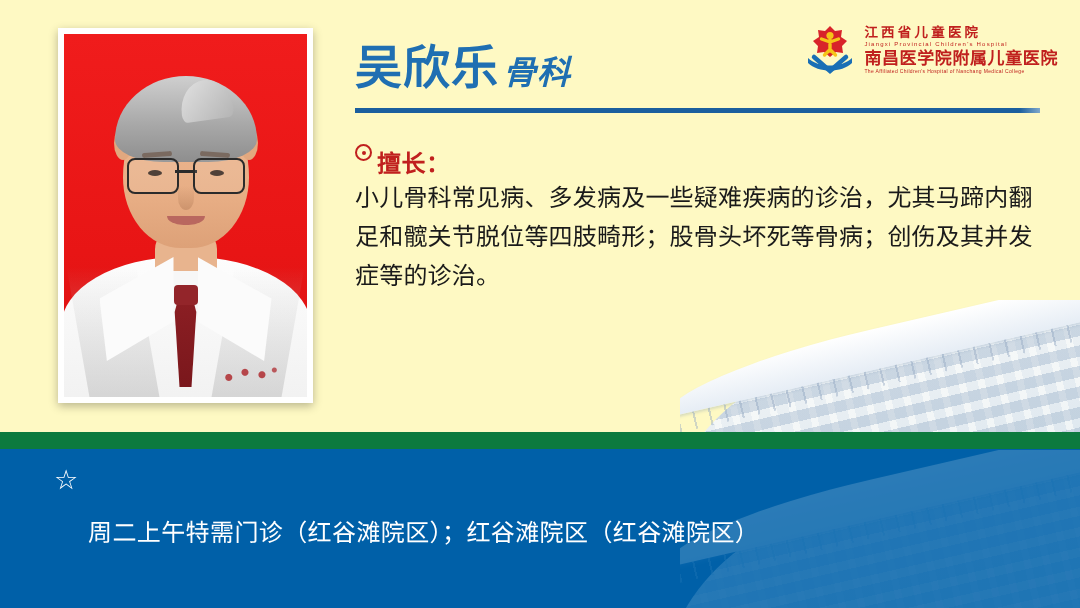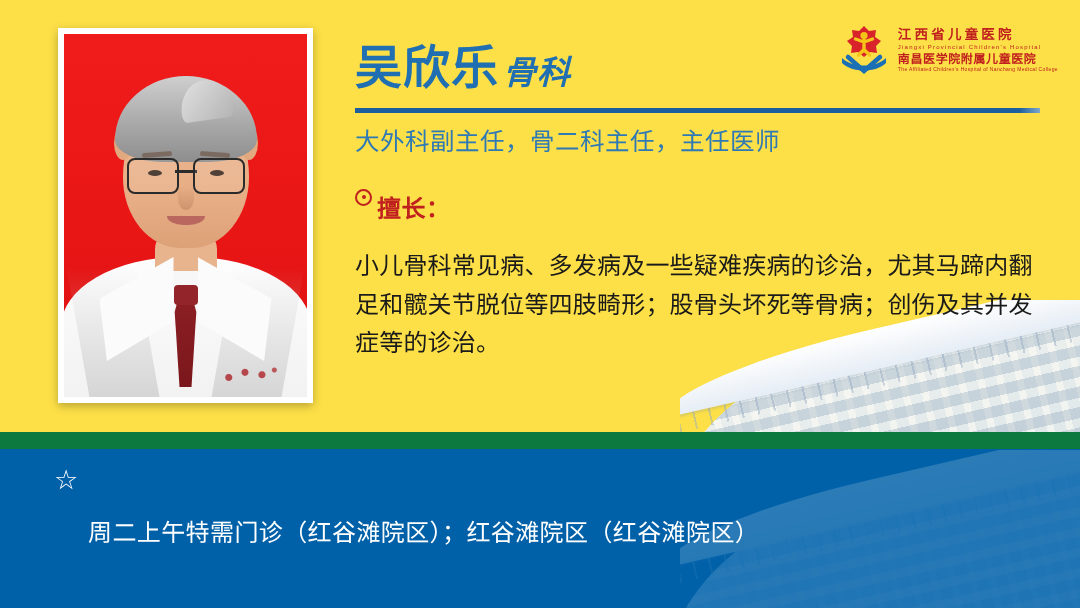--- a/index.html
+++ b/index.html
@@ -8,21 +8,21 @@
     background: #ffffff;
   }
   body {
     font-family: "Liberation Sans", "DejaVu Sans", sans-serif;
   }
   .card {
     position: relative;
     width: 1080px;
     height: 608px;
     overflow: hidden;
-    background: #fde047;
+    background: #fef9c3;
   }
 
   
   .building-wrap {
     position: absolute;
     right: 0;
     top: 300px;
     width: 400px;
     height: 308px;
     overflow: hidden;
@@ -324,21 +324,21 @@
   }
   .logo-en1 {
     font-size: 6px;
     letter-spacing: 1.2px;
     color: #c0201e;
     transform: scaleY(.92);
     margin: 2px 0 3px;
     white-space: nowrap;
   }
   .logo-cn2 {
-    font-size: 12px;
+    font-size: 17px;
     letter-spacing: .6px;
     color: #c0201e;
     font-weight: 700;
     white-space: nowrap;
   }
   .logo-en2 {
     font-size: 5px;
     letter-spacing: .35px;
     color: #c0201e;
     transform: scaleY(.92);
@@ -410,21 +410,21 @@
     position: absolute;
     left: 50%;
     top: 50%;
     width: 4px;
     height: 4px;
     margin: -2px 0 0 -2px;
     border-radius: 50%;
     background: #c0201e;
   }
   .expertise-body {
-    margin-top: 23px;
+    margin-top: 0;
     font-size: 24px;
     color: #1a1a1a;
     line-height: 1.62;
     letter-spacing: .2px;
     width: 690px;
   }
 
   
   .green-band {
     position: absolute;
@@ -540,21 +540,20 @@
       <div class="logo-en2">The Affiliated Children's Hospital of Nanchang Medical College</div>
     </div>
   </div>
 
   <div class="content">
     <div class="name-row">
       <div class="name">吴欣乐</div>
       <div class="dept">骨科</div>
     </div>
     <div class="divider"></div>
-    <div class="subtitle">大外科副主任，骨二科主任，主任医师</div>
 
     <div class="expertise-head">
       <span class="bullet-ring"></span>
       <span>擅长：</span>
     </div>
     <div class="expertise-body">小儿骨科常见病、多发病及一些疑难疾病的诊治，尤其马蹄内翻足和髋关节脱位等四肢畸形；股骨头坏死等骨病；创伤及其并发症等的诊治。</div>
   </div>
 
   <div class="green-band"></div>
 

